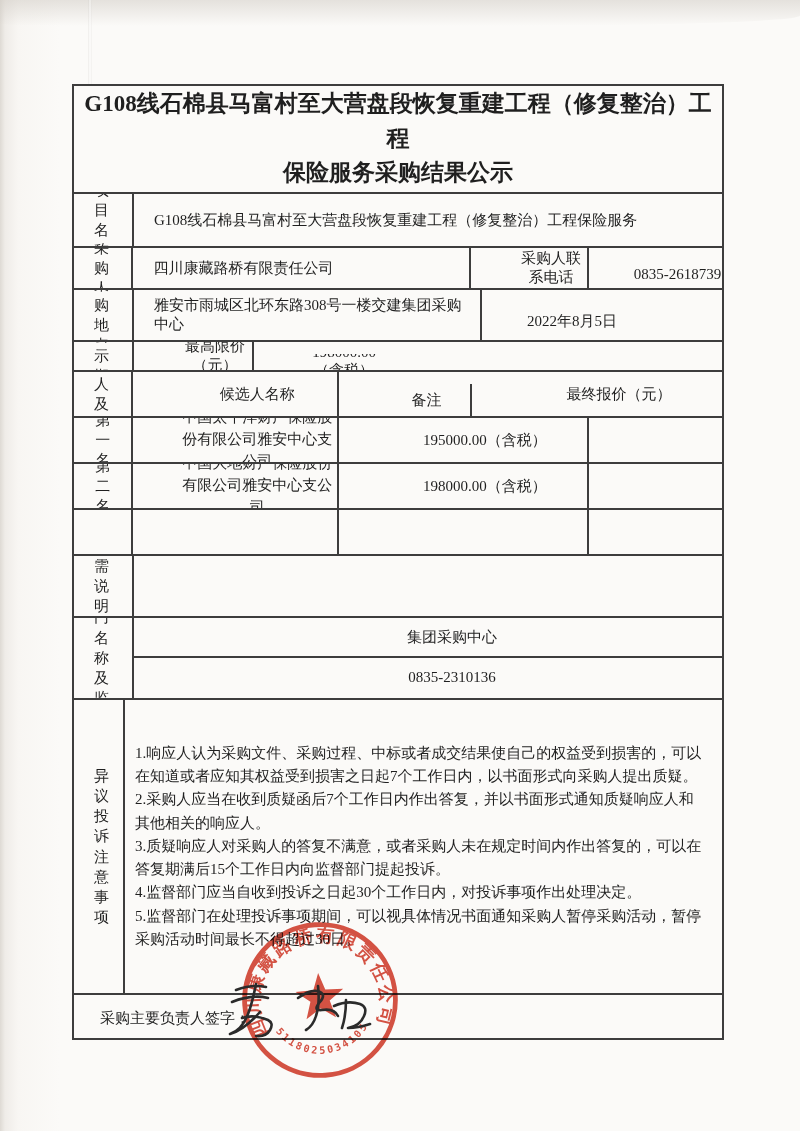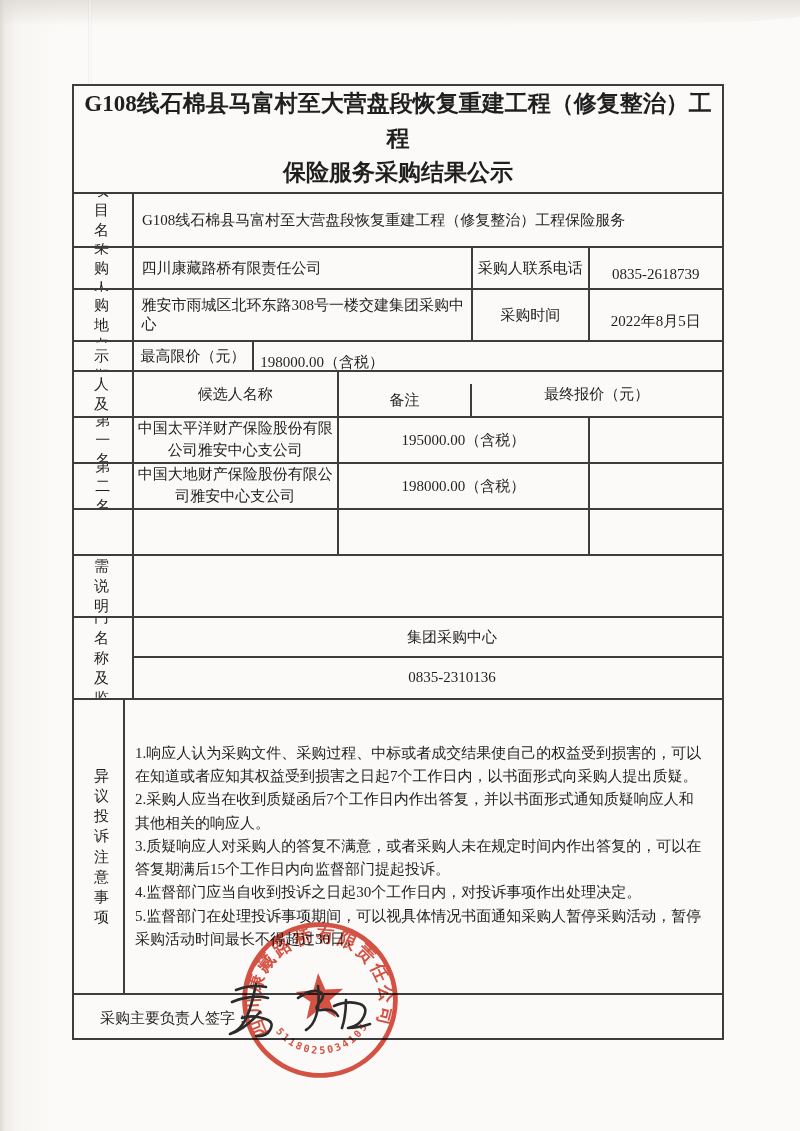--- a/index.html
+++ b/index.html
@@ -25,25 +25,25 @@
     background:linear-gradient(90deg,rgba(120,115,108,.10),rgba(255,255,255,.5),rgba(120,115,108,.08));
   }
   .doc-table {
     position:absolute; left:72px; top:84px; width:652px; height:956px;
     border:2px solid #3d3d3d;
     display:flex; flex-direction:column;
     font-size:15px;
   }
   .row { display:flex; border-bottom:2px solid #3d3d3d; flex:0 0 auto; }
   .row:last-child { border-bottom:none; }
-  .cell { border-right:2px solid #3d3d3d; display:flex; align-items:center; overflow:hidden; }
+  .cell { border-right:2px solid #3d3d3d; display:flex; align-items:center; overflow:hidden;padding-left:44px; }
   .cell:last-child { border-right:none; }
   .label-cell { width:60px; padding:2px 20px; line-height:1.35; }
   .center { justify-content:center; text-align:center; }
-  .pad-left { padding-left:8px; padding-right:6px; }
+  .pad-left { padding-left:20px; padding-right:6px; }
 
   .title-row { height:108px; flex-direction:column; justify-content:center; align-items:center;
                font-size:23px; font-weight:700; text-align:center; line-height:1.5; padding:0 8px; }
 
   .h54{height:54px;} .h42{height:42px;} .h52{height:52px;} .h30{height:30px;}
   .h46{height:46px;} .h62{height:62px;} .h82{height:82px;} .h295{height:295px;} .h47{height:47px;}
 
   .w348{width:348px;} .w120{width:120px;} .w136{width:136px;margin-top:12px;}
   .w211{width:211px;} .w257{width:257px;}
   .grow{flex:1 1 auto;}
@@ -93,21 +93,20 @@
   <div class="row h42">
     <div class="cell label-cell">采购人</div>
     <div class="cell w348 pad-left">四川康藏路桥有限责任公司</div>
     <div class="cell w120 center">采购人联系电话</div>
     <div class="cell w136 center">0835-2618739</div>
   </div>
 
   <div class="row h52">
     <div class="cell label-cell">采购地点</div>
     <div class="cell w348 pad-left">雅安市雨城区北环东路308号一楼交建集团采购中心</div>
-    <div class="cell w120 center">采购时间</div>
     <div class="cell w136 center">2022年8月5日</div>
   </div>
 
   <div class="row h30">
     <div class="cell label-cell">公示期</div>
     <div class="cell w120 center">最高限价（元）</div>
     <div class="cell w136 center">198000.00（含税）</div>
   </div>
 
   <div class="row h46">

